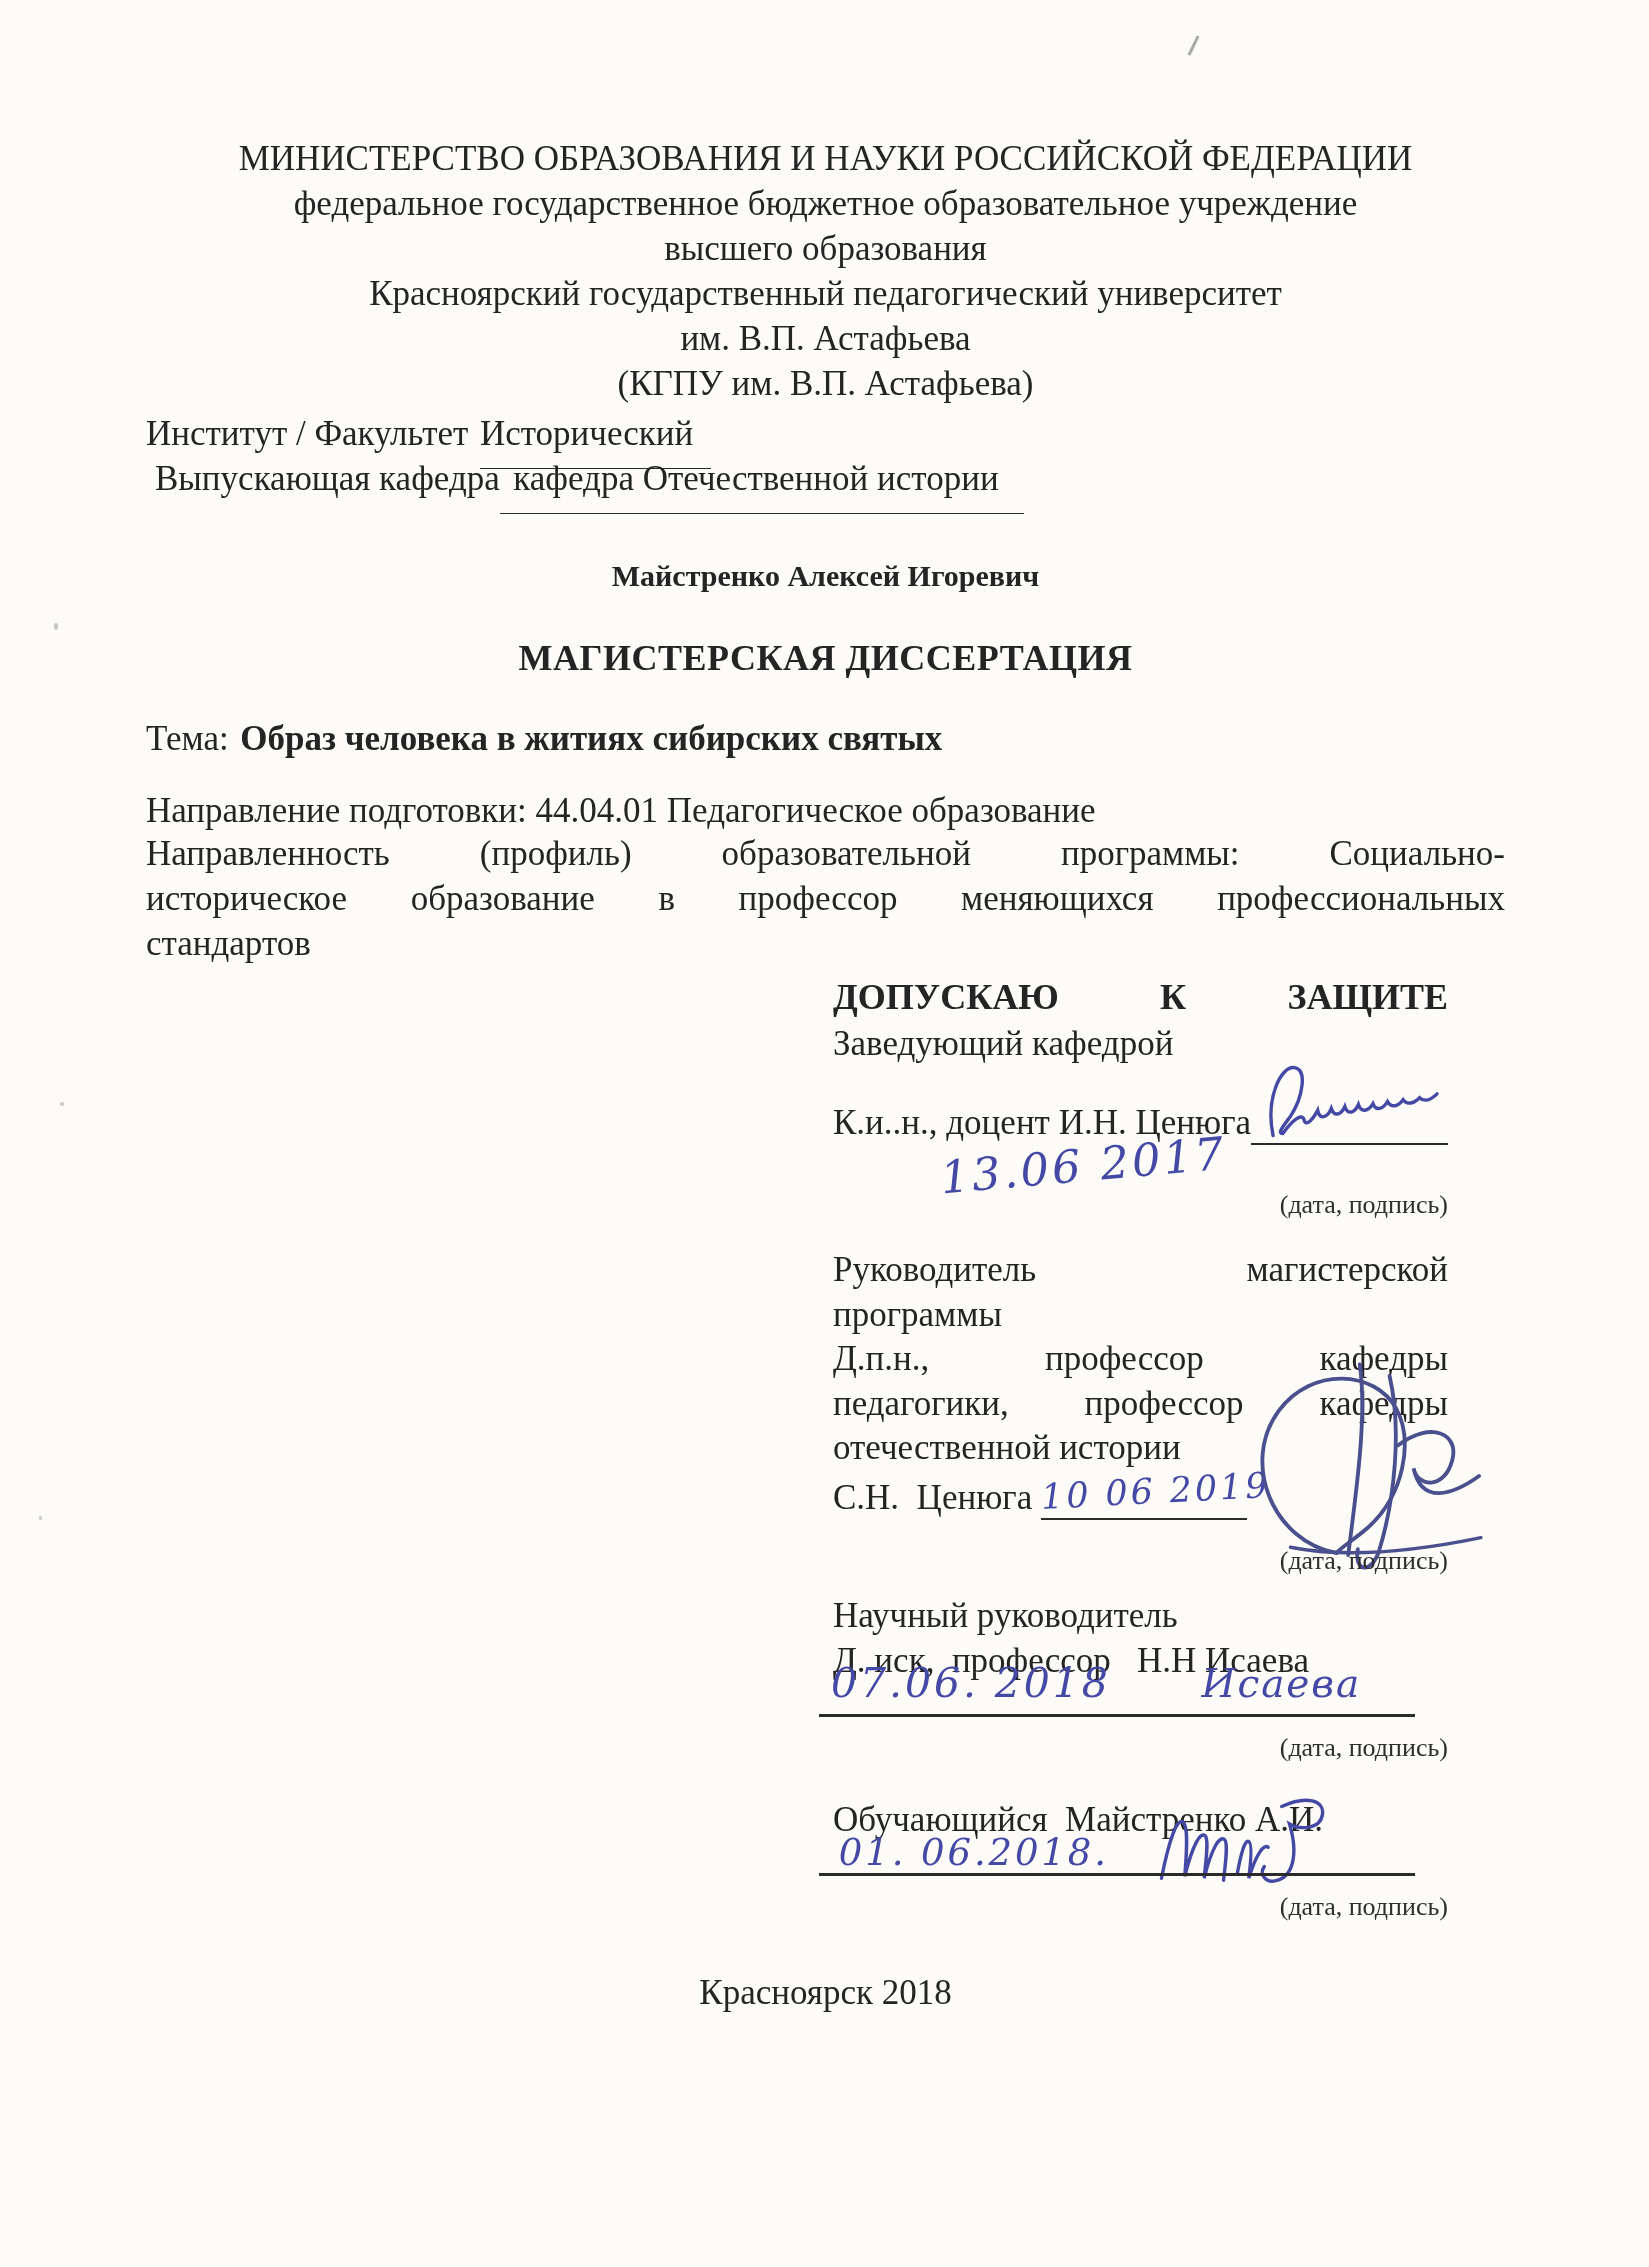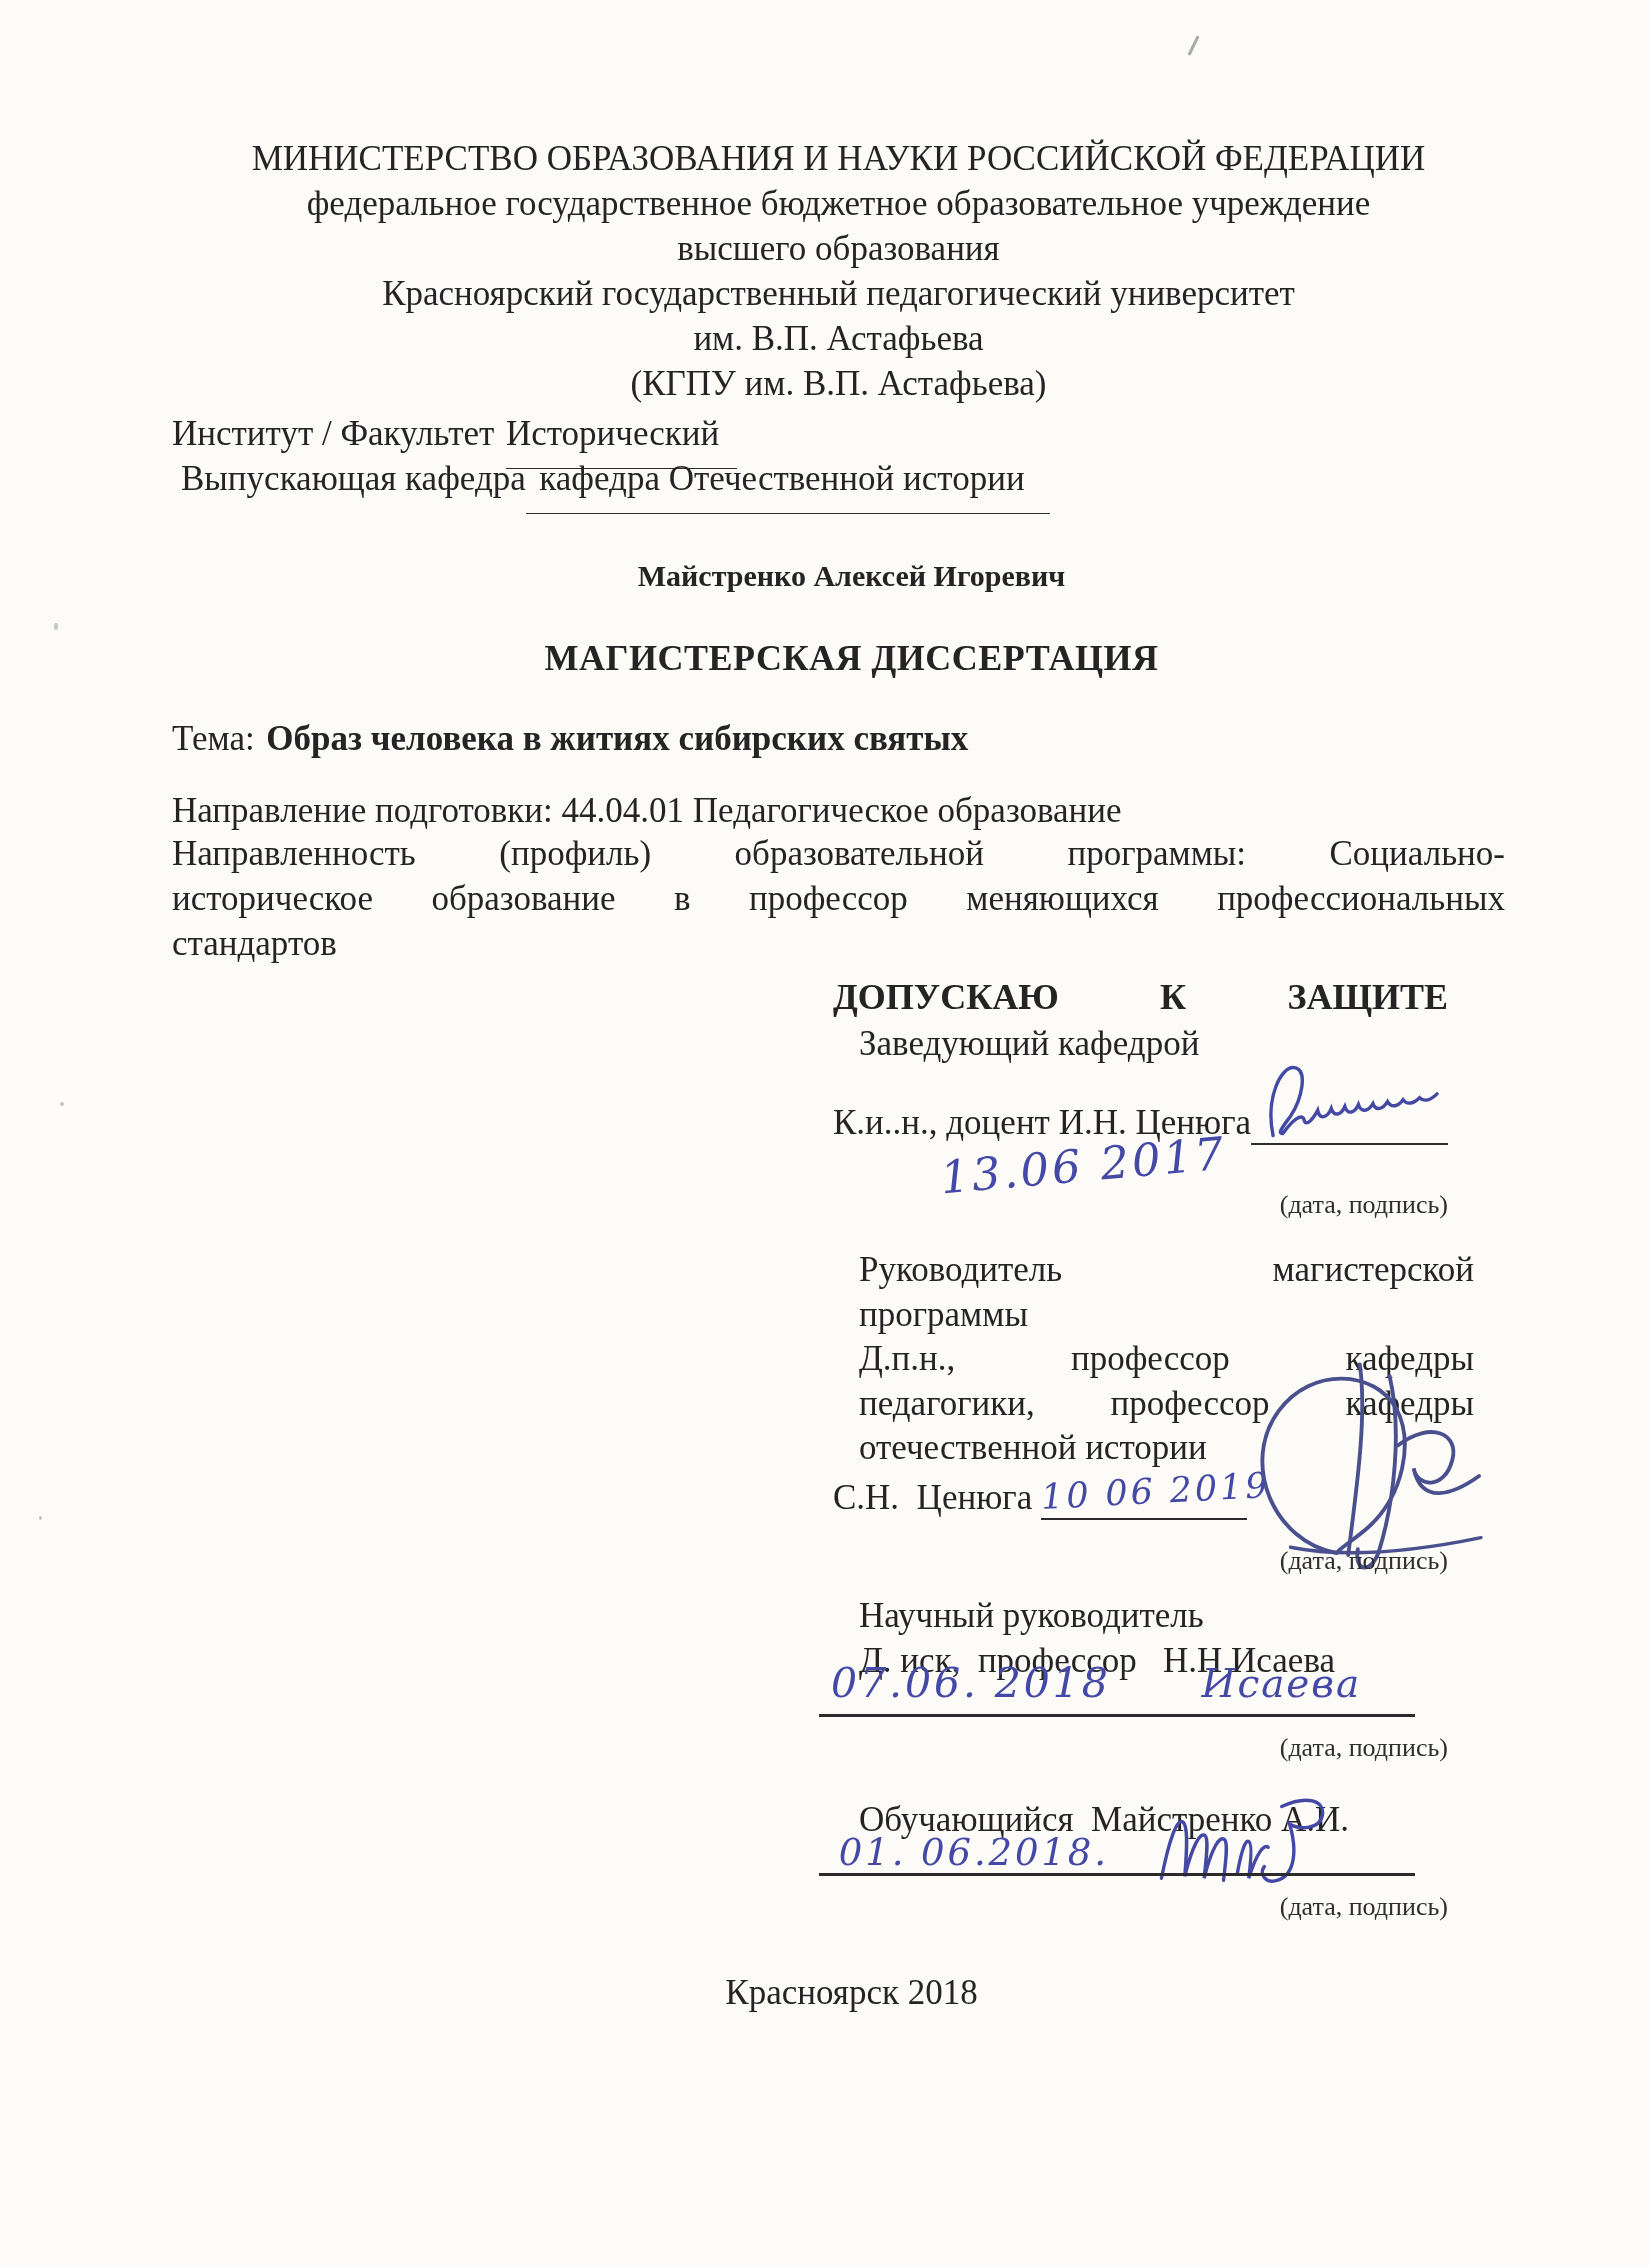--- a/index.html
+++ b/index.html
@@ -8,21 +8,21 @@
     width:1650px;height:2268px;
     background:#fcfbf8;
     overflow:hidden;
     font-family:"Liberation Serif","DejaVu Serif",serif;
     color:#242424;
     font-size:35px;
   }
   .abs{position:absolute;}
   .center{left:146px;width:1359px;text-align:center;}
   .leftcol{left:146px;width:1359px;}
-  .hline{line-height:45px;white-space:nowrap;margin-left:26px;}
+  .hline{line-height:45px;white-space:nowrap;}
   .bold{font-weight:700;}
   .pre{white-space:pre-wrap;}
   .justify{text-align:justify;text-align-last:justify;}
   .uline{border-bottom:1.9px solid #2b2b2b;padding-bottom:15px;}
   
   .col{position:absolute;left:833px;top:0;width:615px;height:1900px;}
   .col .row{position:absolute;left:0;width:615px;line-height:45px;}
   .caption{font-size:26px;text-align:right;padding-right:3.9px;color:#2e2e2e;}
   .sigrow{display:flex;align-items:flex-start;}
   .fill-line{flex:1;border-bottom:2.9px solid #2b2b2b;height:43px;position:relative;}

